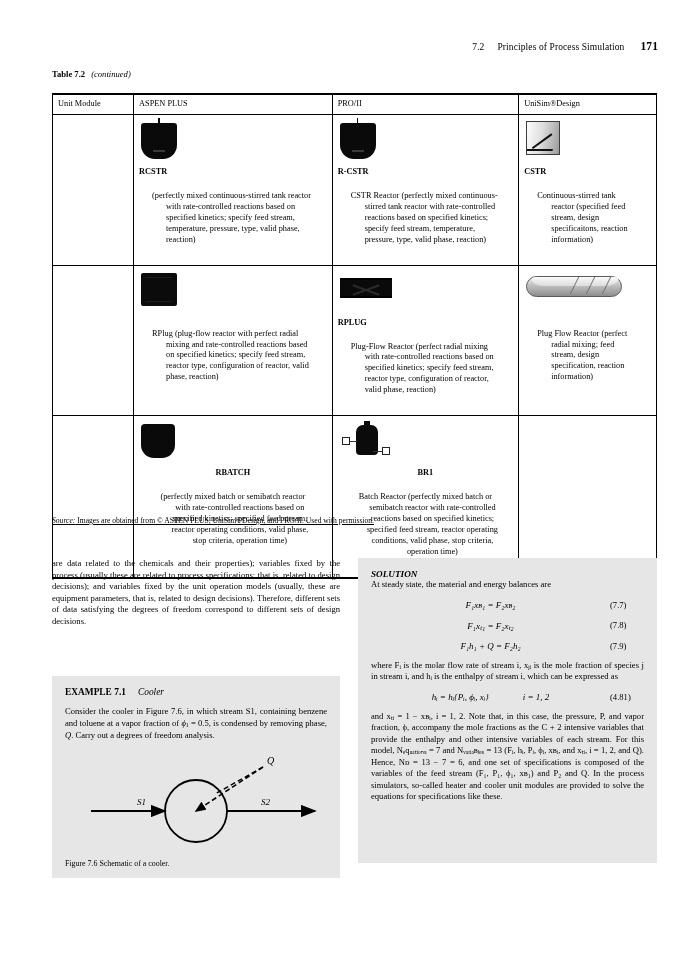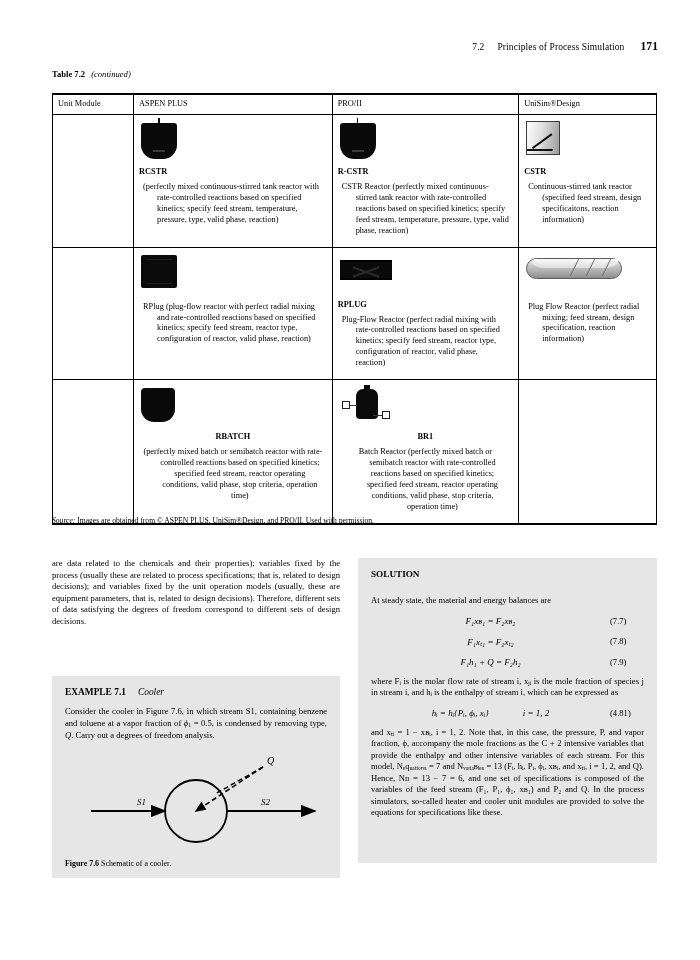--- a/index.html
+++ b/index.html
@@ -59,21 +59,21 @@
     border-top: 2.2px solid #000;
     padding-top: 4px;
     padding-bottom: 4px;
   }
   table.maintable tr.lastrow td { border-bottom: 2.2px solid #000; text-align: center; }
   .col-unit  { width: 80px; }
   .col-aspen { width: 196px; }
   .col-proii { width: 184px; }
   .col-unisim{ width: 136px; }
 
-  .hangs { margin: 4px; padding-left: 14px; text-indent: -14px; }
+  .hangs { margin: 13px; padding-left: 14px; text-indent: -14px; }
   .nm { margin: 0 0 1px 0; font-weight: bold; }
 
   
   .iconwrap { height: 46px; position: relative; margin-bottom: 2px; }
 
   
   .ico-rcstr {
     position: absolute; left: 2px; top: 4px;
     width: 36px; height: 36px;
     background: #0a0a0a;
@@ -205,27 +205,27 @@
   }
 
   
   .shadebox {
     background:#e6e6e6;
     padding:11px 13px 10px 13px;
   }
   .ex-head { font-size:9.4px; margin-bottom:9px; }
   .ex-head b { font-weight:bold; }
   .ex-head i { font-style:italic; margin-left:12px; }
-  .sol-head { font-weight:bold; font-size:9.2px; margin-bottom:16px; }
+  .sol-head { font-weight:bold; font-style:italic; font-size:9.2px; margin-bottom:0; }
 
   .example-box { position:absolute; left:52px; top:676px; width:288px; }
   .solution-box { position:absolute; left:358px; top:558px; width:299px; height:305px; }
 
   .fig-caption { font-size:7.9px; margin-top:4px; }
-  .fig-caption b { font-weight:bold; }
+  .fig-caption b { font-weight:normal; }
 
   
   .eqrow {
     display:flex; align-items:center; margin:9px 0;
     font-size:9px;
   }
   .eqrow .eq { flex:1; text-align:center; font-style:italic; font-family:"Liberation Serif",serif; }
   .eqrow .eqno { width:34px; text-align:left; font-style:normal; font-size:8.6px; }
   sub { font-size:.68em; vertical-align:-.22em; font-style:normal; }
 
@@ -354,21 +354,21 @@
 
   <div class="col-left">
     <p class="body">are data related to the chemicals and their properties); variables fixed by the process (usually these are related to process specifications; that is, related to design decisions); and variables fixed by the unit operation models (usually, these are equipment parameters, that is, related to design decisions). Therefore, different sets of data satisfying the degrees of freedom correspond to different sets of design decisions.</p>
   </div>
 
   <div class="example-box">
     <div class="shadebox">
       <div class="ex-head">
         <b>EXAMPLE 7.1</b><i>Cooler</i>
       </div>
-      <p class="body"><span>Consider the cooler in Figure 7.6, in which stream S1, containing benzene and toluene at a vapor fraction of </span><i>ϕ</i><sub>1</sub><span> = 0.5, is condensed by removing type, </span><i>Q</i><span>. Carry out a degrees of freedom analysis.</span></p>
+      <p class="body"><span>Consider the cooler in Figure 7.6, in which stream S1, containing benzene and toluene at a vapor fraction of </span><i>ϕ</i><sub>1</sub><span> = 0.5, is condensed by removing phase, </span><i>Q</i><span>. Carry out a degrees of freedom analysis.</span></p>
 
       <div class="fig-area">
         <svg width="262" height="104" viewBox="0 0 262 104">
           <defs>
             <marker id="arrh" markerWidth="9" markerHeight="7" refX="8" refY="3.5" orient="auto">
               <polygon points="0,0 9,3.5 0,7" fill="#000"></polygon>
             </marker>
             <marker id="arrq" markerWidth="7" markerHeight="6" refX="6" refY="3" orient="auto">
               <polygon points="0,0 7,3 0,6" fill="#000"></polygon>
             </marker>

